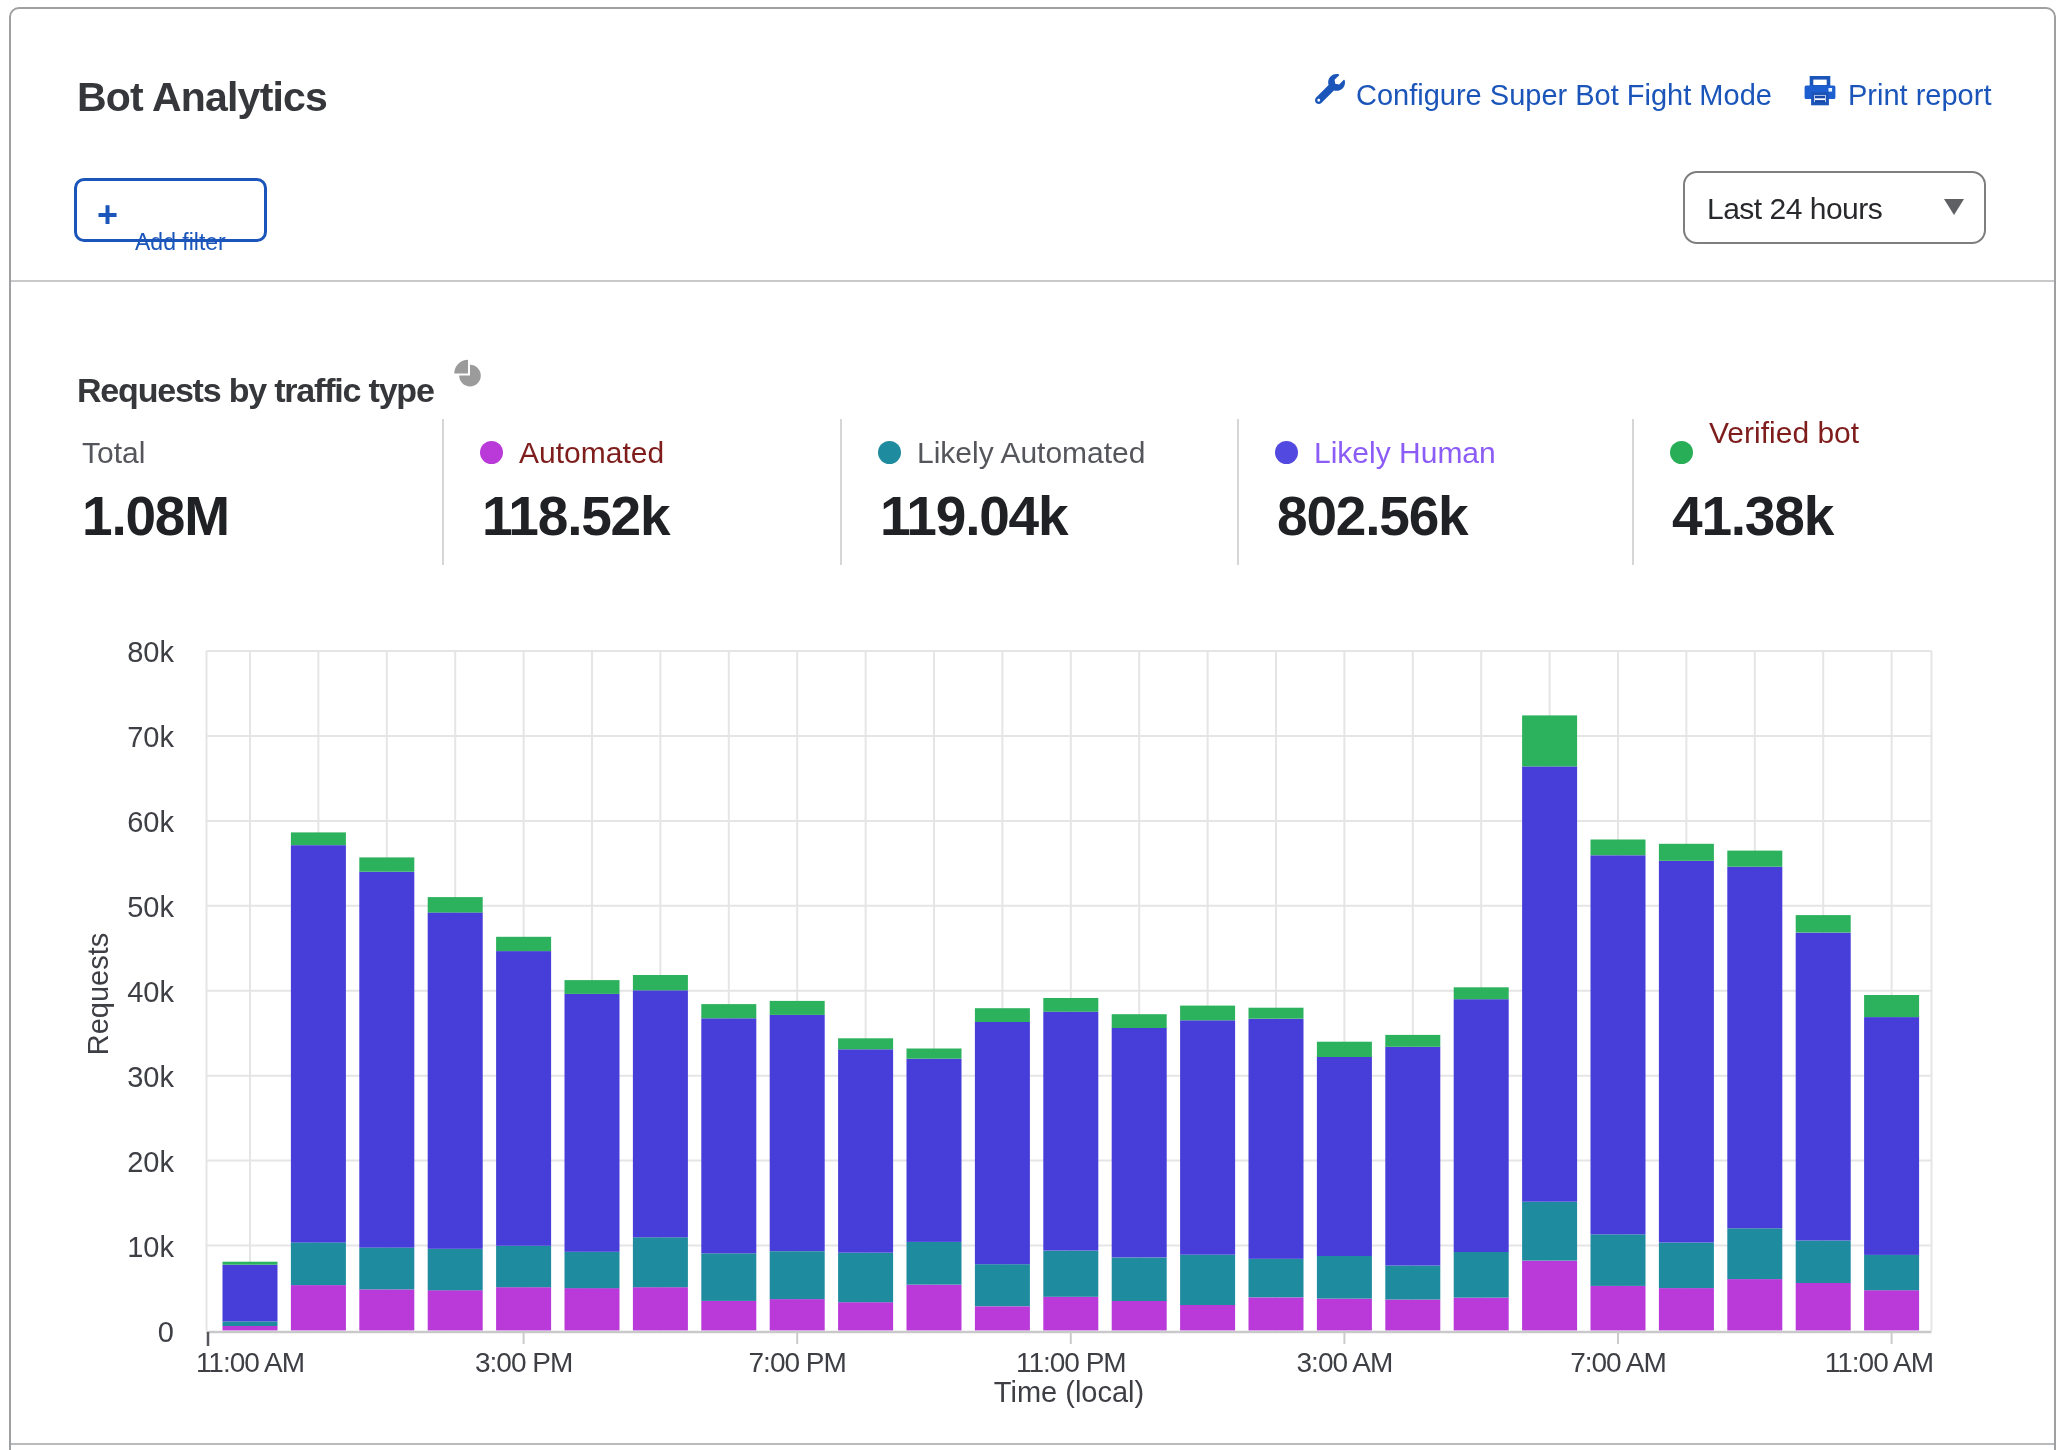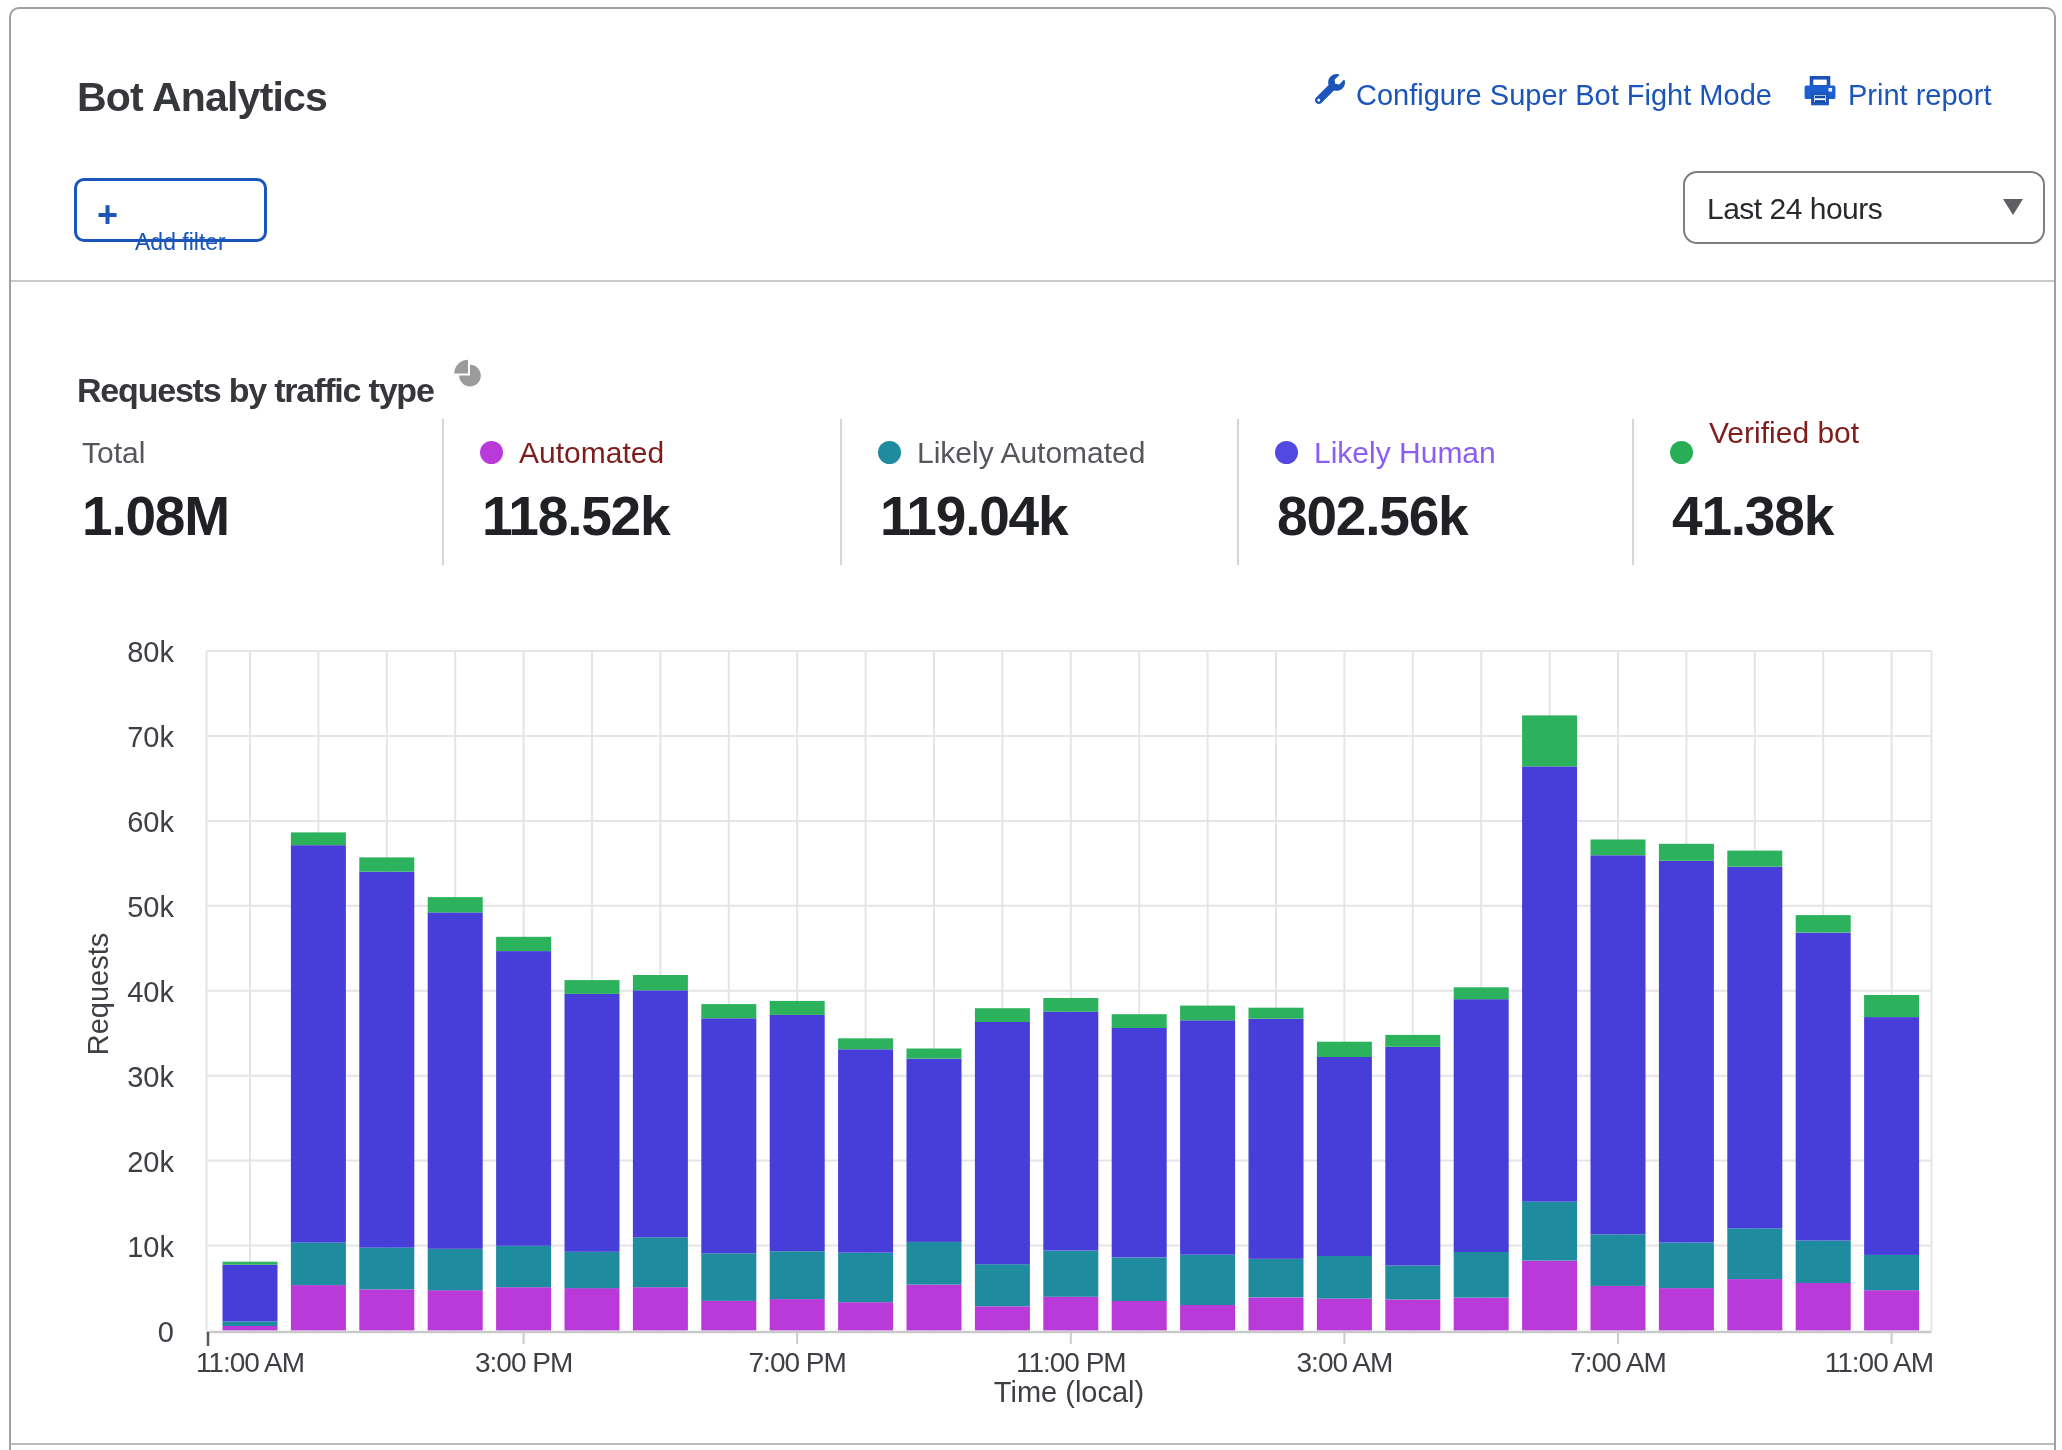--- a/index.html
+++ b/index.html
@@ -27,21 +27,21 @@
       <line x1="12" y1="25.4" x2="22" y2="25.4" stroke="#1548a8" stroke-width="2.6"></line>
     </g>
   </svg>
 <div class="abs" style="left:1848px;top:72px;font-size:29px;color:#1b55ba;line-height:46px;text-align:center;">Print report</div>
 
 <div class="abs" style="left:74px;top:178px;width:193px;height:64px;border:3px solid #1b55ba;border-radius:10px;color:#1b55ba;">
   <span class="abs" style="left:20px;top:13px;font-size:36px;font-weight:600;">+</span>
   <span class="abs" style="left:58px;top:16px;font-size:23px;font-weight:400;margin-top:32px;">Add filter</span>
 </div>
 
-<div class="abs" style="left:1683px;top:171px;width:362px;height:73px;border:2px solid #7d7e80;border-radius:14px;">
+<div class="abs" style="left:1683px;top:171px;width:303px;height:73px;border:2px solid #7d7e80;border-radius:14px;">
   <span class="abs" style="left:22px;top:19px;font-size:30px;color:#28292d;letter-spacing:-0.5px;">Last 24 hours</span>
   <svg width="20" height="16" viewBox="0 0 20 16" style="position:absolute;right:20px;top:26px;">
       <path d="M0 0 H20 L10 16 Z" fill="#5f6063"></path>
     </svg>
 </div>
 
 <div class="abs" style="left:77px;top:370px;font-size:34px;font-weight:bold;color:#35373b;line-height:40px;letter-spacing:-1.2px;">Requests by traffic type</div>
 <svg width="30" height="30" viewBox="0 0 30 30" style="position:absolute;left:452px;top:358px;">
     <path d="M18 17.6 L18 6.8 A 10.8 10.8 0 1 1 7.2 17.6 Z" fill="#9b9b9b"></path>
     <path d="M16 15.4 L2.3 15.4 A 13.7 13.7 0 0 1 16 1.7 Z" fill="#9b9b9b"></path>

